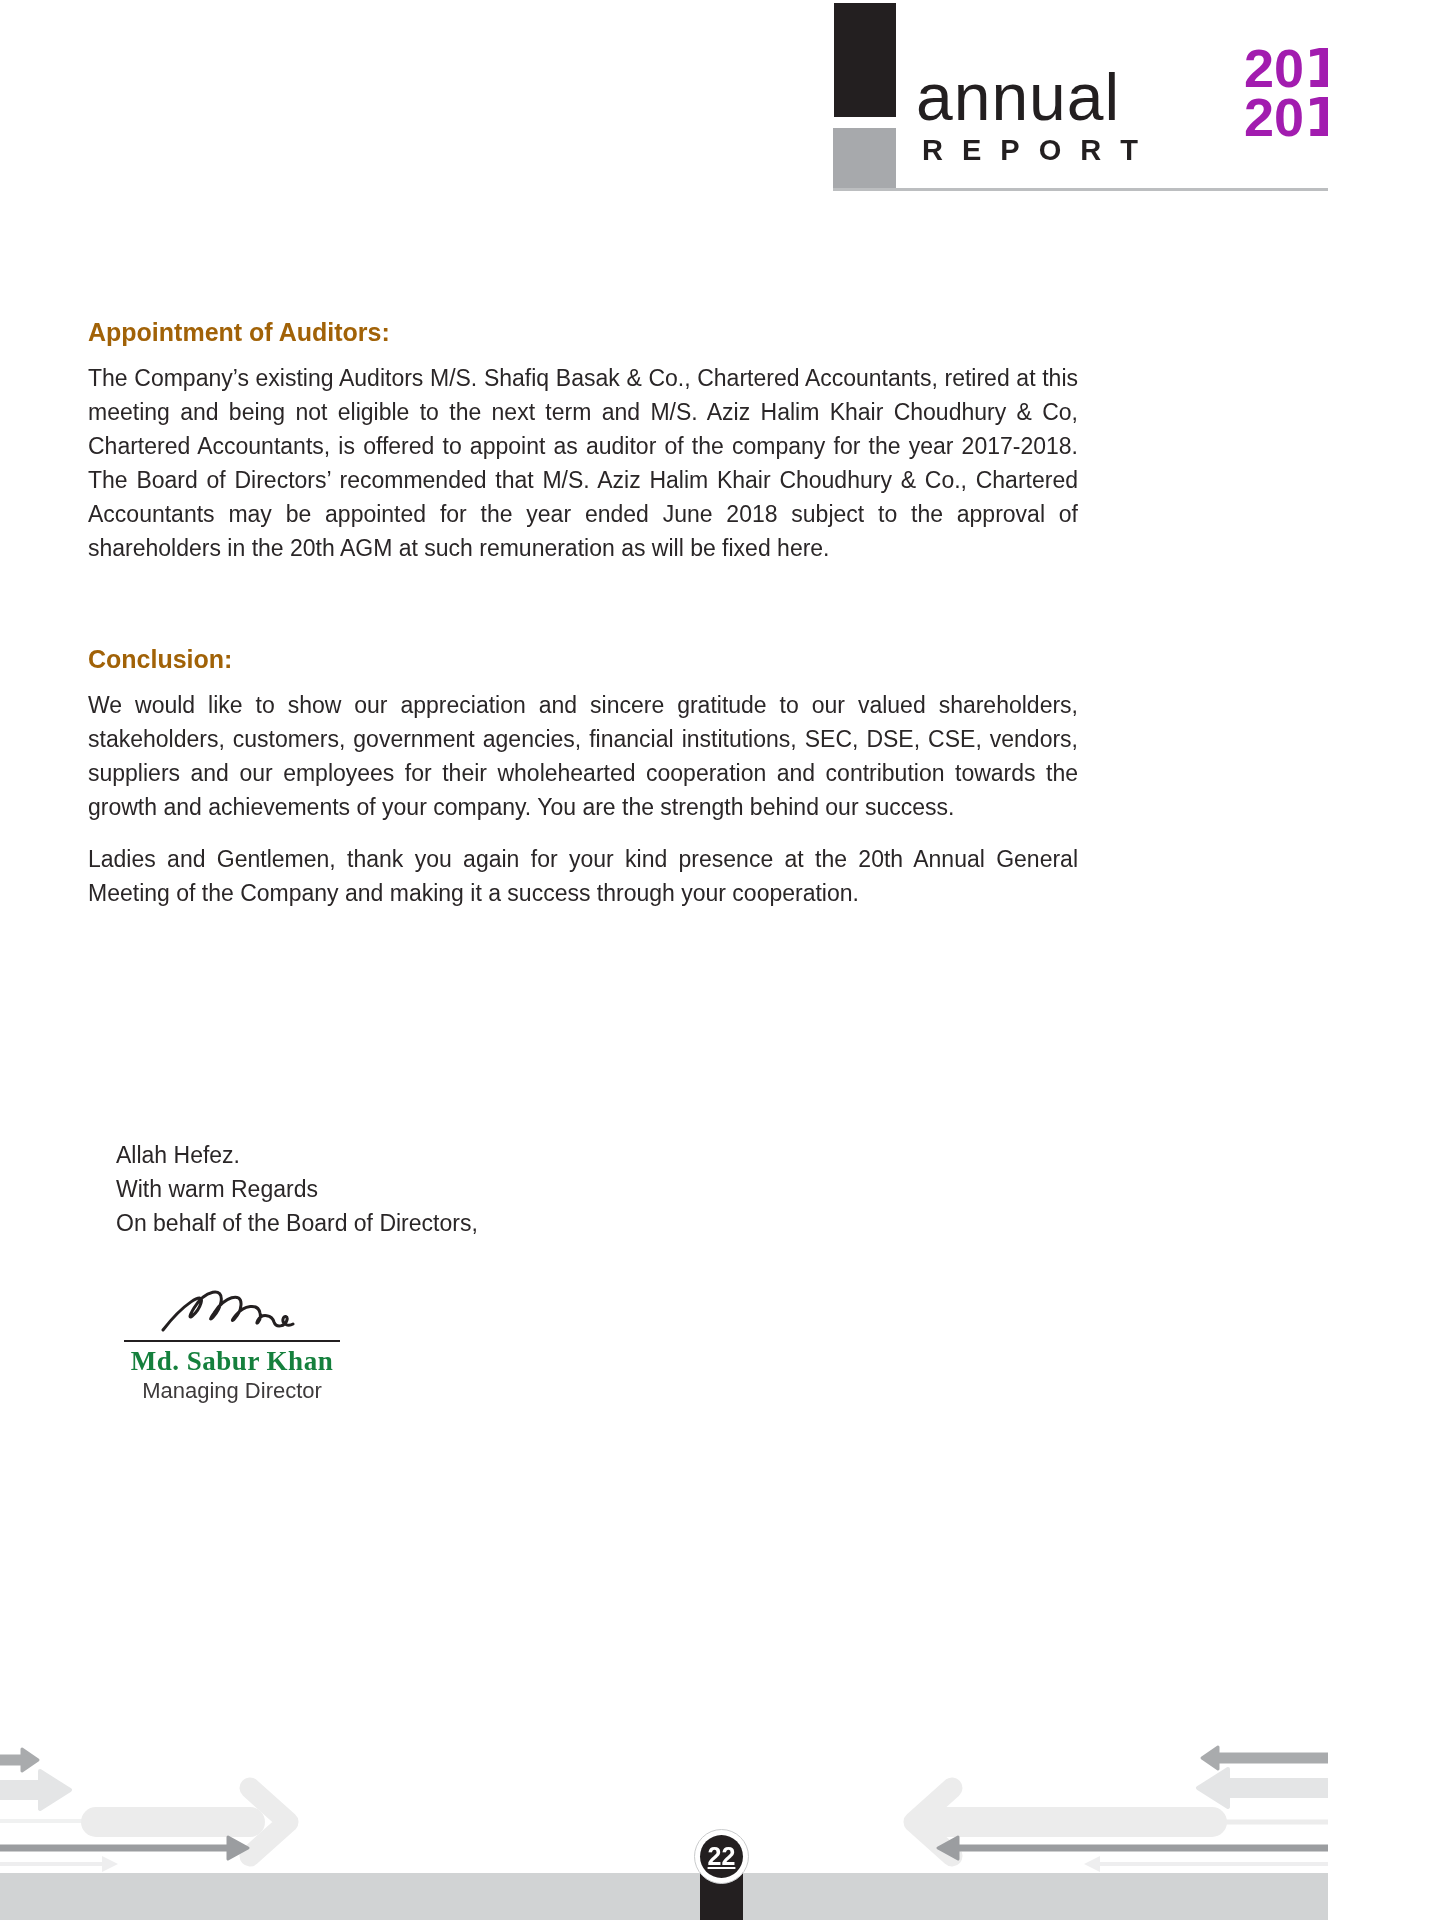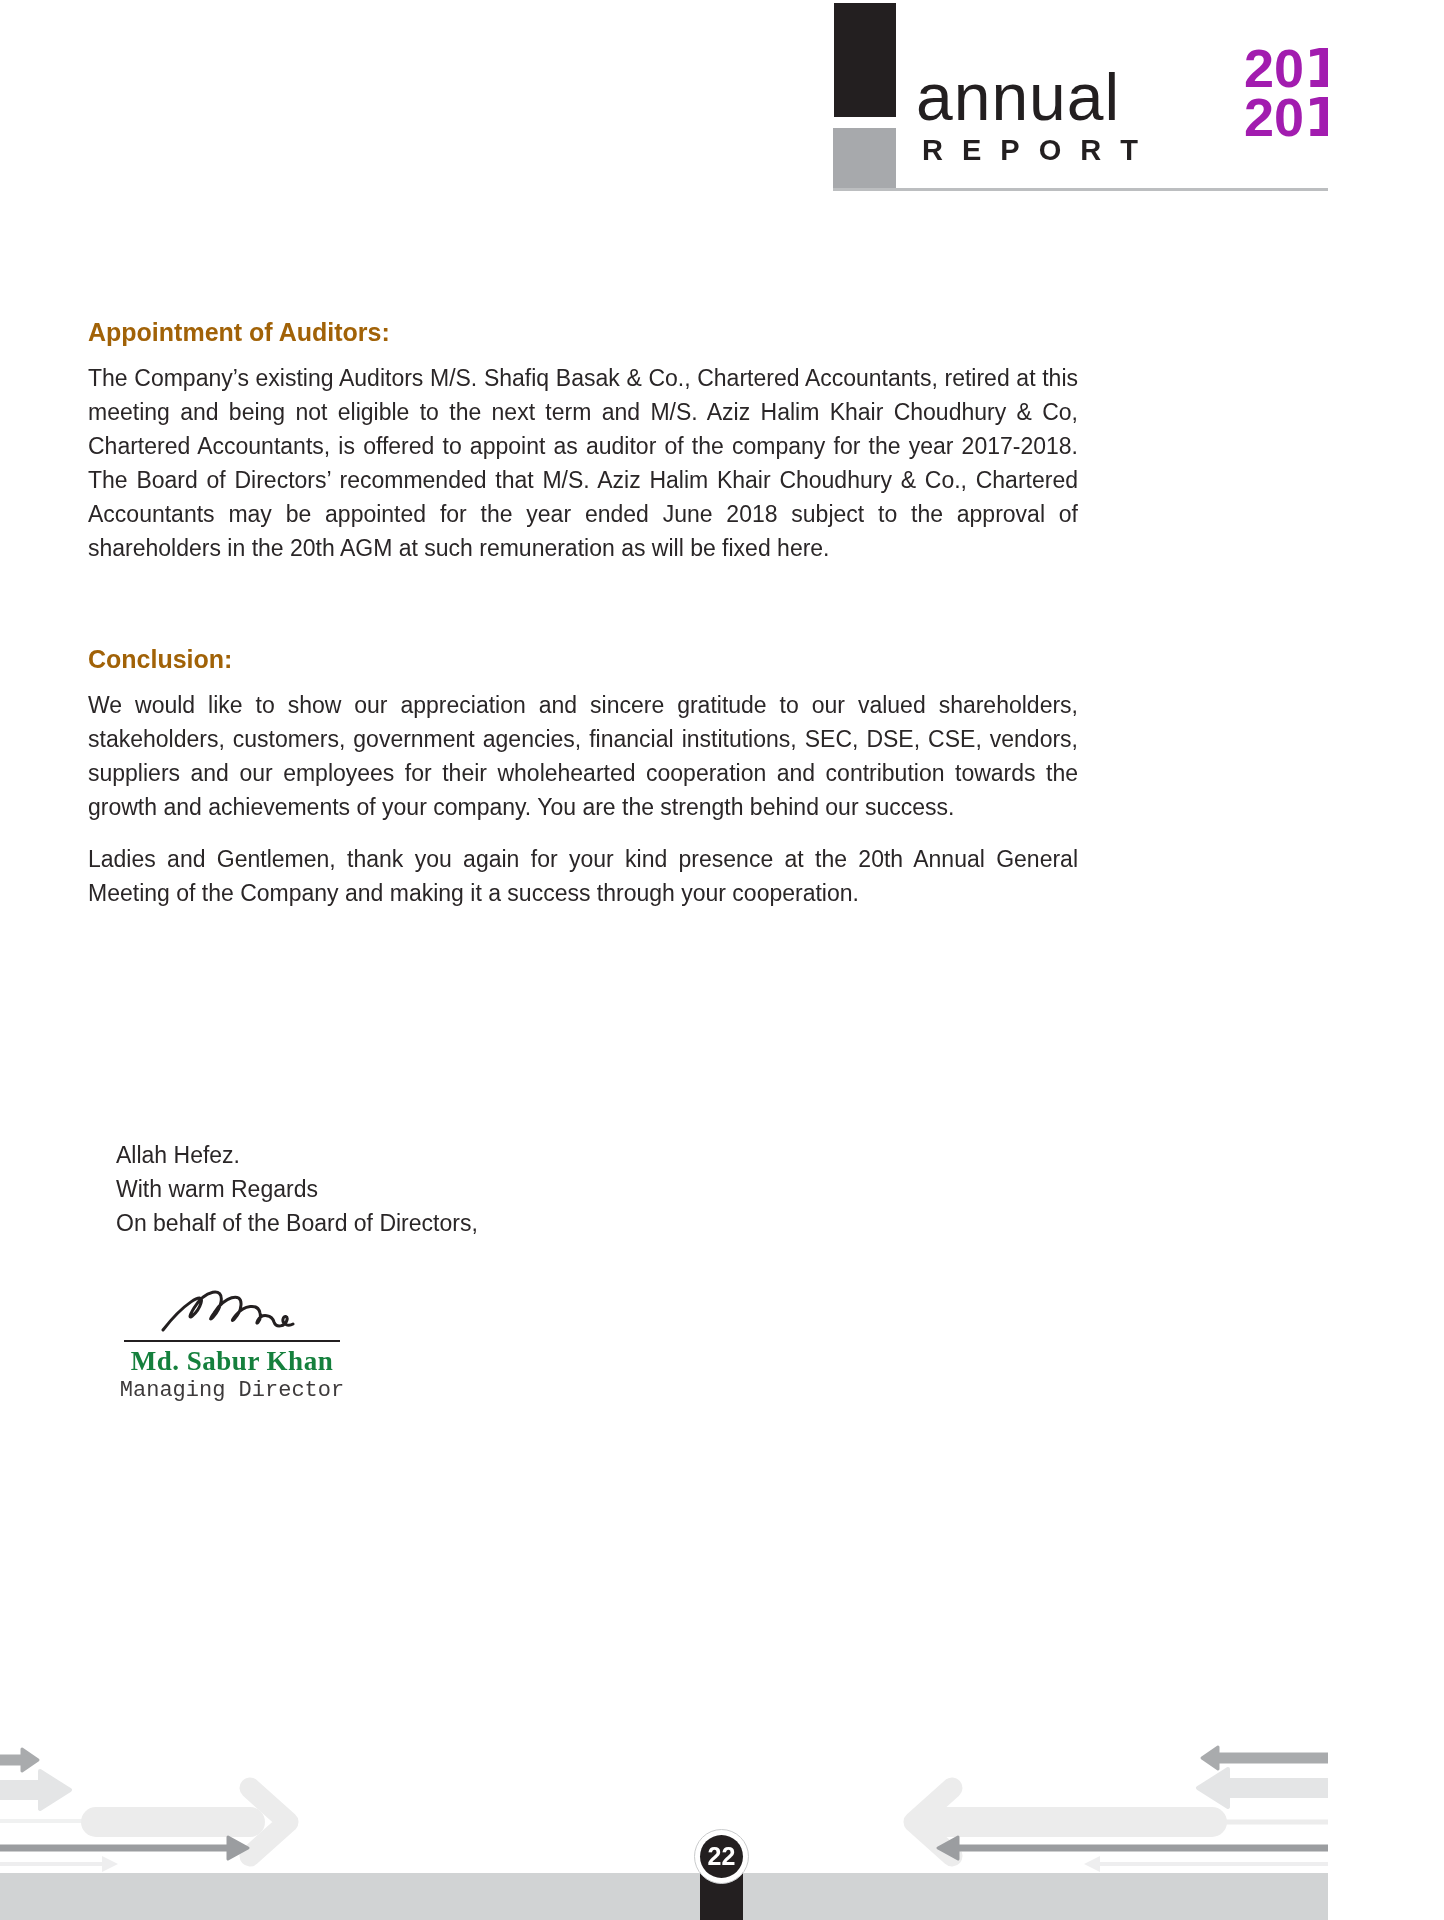--- a/index.html
+++ b/index.html
@@ -37,37 +37,37 @@
   .signoff{position:absolute;left:116px;top:1138px;font-size:23px;line-height:34px;color:#2a2627;}
   
   .sig-block{position:absolute;left:112px;top:1286px;width:240px;text-align:center;}
   .sig-scribble{display:block;margin:0 auto;}
   .sig-rule{width:216px;height:2px;background:#231f20;margin:2px auto 4px auto;}
   .sig-name{
     font-family:"Liberation Serif",serif;font-weight:700;font-size:27px;color:#15803d;
     letter-spacing:0.5px;white-space:nowrap;text-align:center;
   }
   .sig-title{
-    font-family:Liberation Mono, monospace;font-size:22px;color:#3d3a3b;margin-top:1px;white-space:nowrap;
+    font-family:Liberation Sans, sans-serif;font-size:22px;color:#3d3a3b;margin-top:1px;white-space:nowrap;
   }
   
   .footer-band{position:absolute;left:0;top:1873px;width:1444px;height:47px;background:#d1d3d4;}
   .arrows{position:absolute;top:1740px;height:132px;}
   .arrows.left{left:0;width:450px;}
   .arrows.right{right:0;width:460px;}
   .page-tab{position:absolute;left:700px;top:1845px;width:43px;height:75px;background:#231f20;}
   .page-badge{
     position:absolute;left:694px;top:1829px;width:55px;height:55px;border-radius:50%;
     background:#ffffff;border:1px solid #c9cbcc;box-sizing:border-box;
     display:flex;align-items:center;justify-content:center;
   }
   .page-badge-inner{
     width:43px;height:43px;border-radius:50%;background:#231f20;
     display:flex;align-items:center;justify-content:center;
-    color:#ffffff;font-size:25px;font-weight:700;font-family:"Liberation Sans",sans-serif;
+    color:#ffffff;font-size:25px;font-weight:700;font-family:"Liberation Sans",sans-serif;text-decoration:underline;
   }
 </style>
 </head>
 <body>
 
 <div class="page">
 
   <div class="logo-black"></div>
   <div class="logo-gray"></div>
   <div class="logo-rule"></div>

